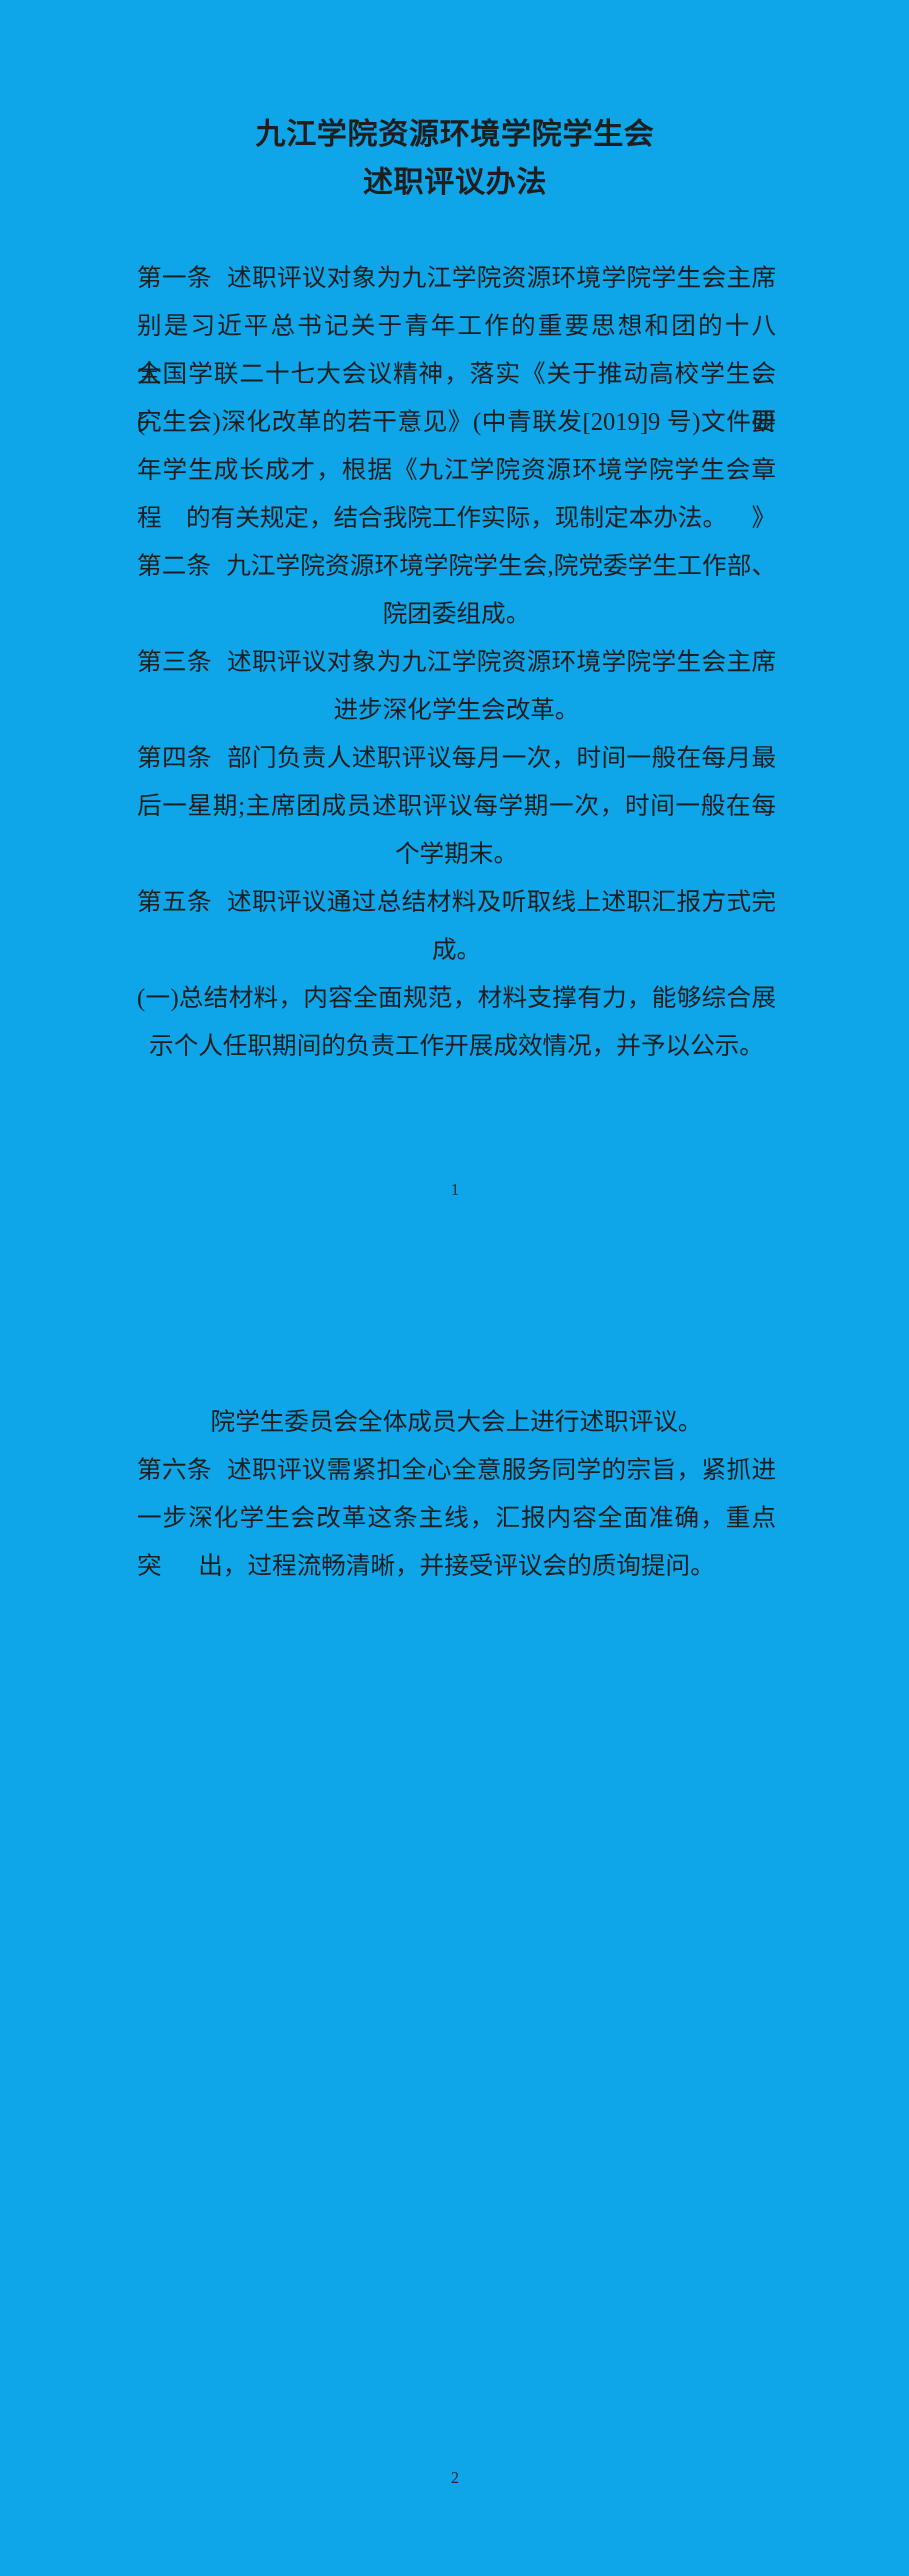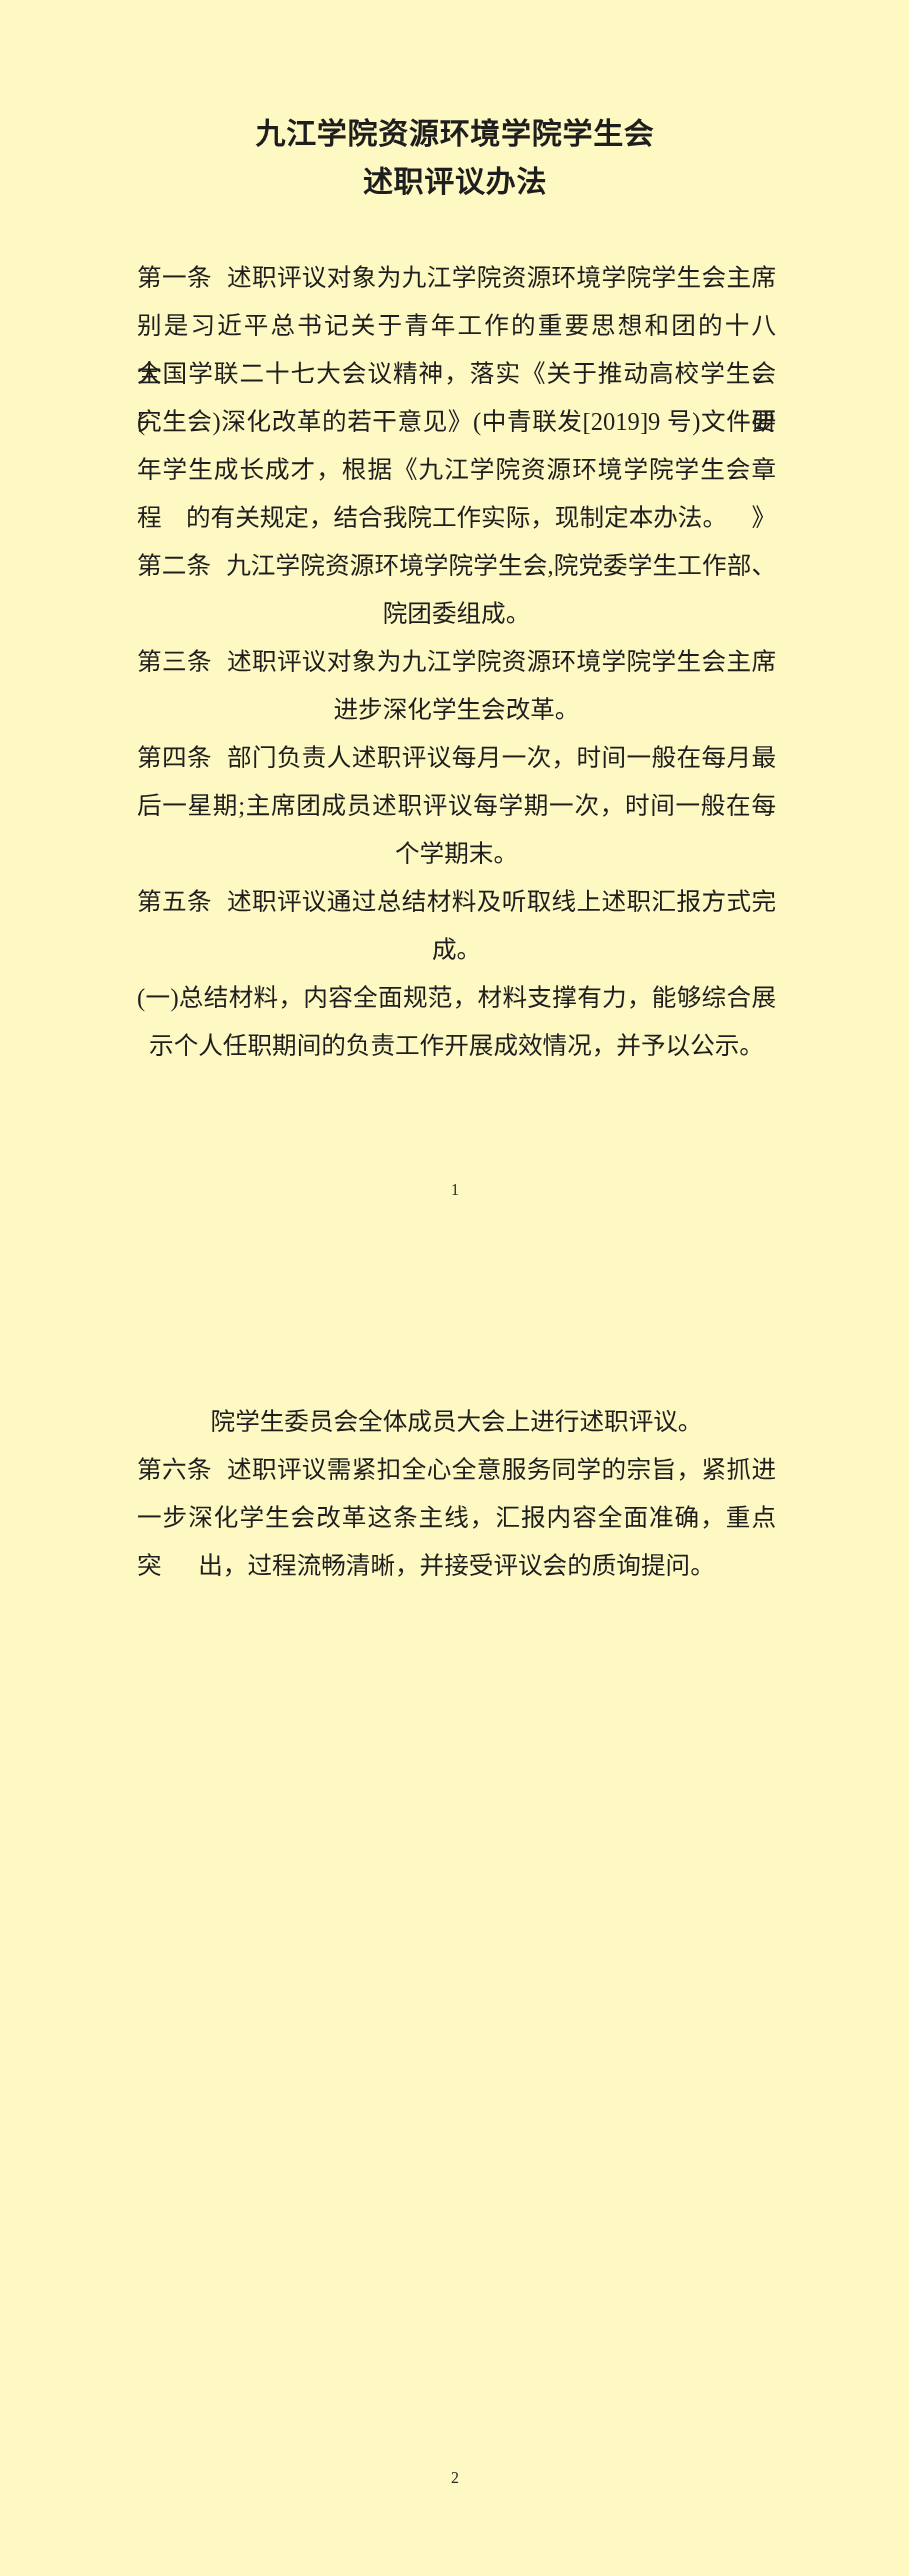--- a/index.html
+++ b/index.html
@@ -12,21 +12,21 @@
     font-family: "Liberation Serif", "DejaVu Serif", serif;
     color: #1e1e1e;
   }
   .doc {
     width: 910px;
   }
   .page {
     position: relative;
     width: 910px;
     height: 1288px;
-    background: #fef9c3;
+    background: #0ea5e9;
     overflow: hidden;
   }
   .title-block {
     padding-top: 110px;
     text-align: center;
   }
   .doc-title {
     margin: 0;
     font-size: 30px;
     font-weight: bold;

